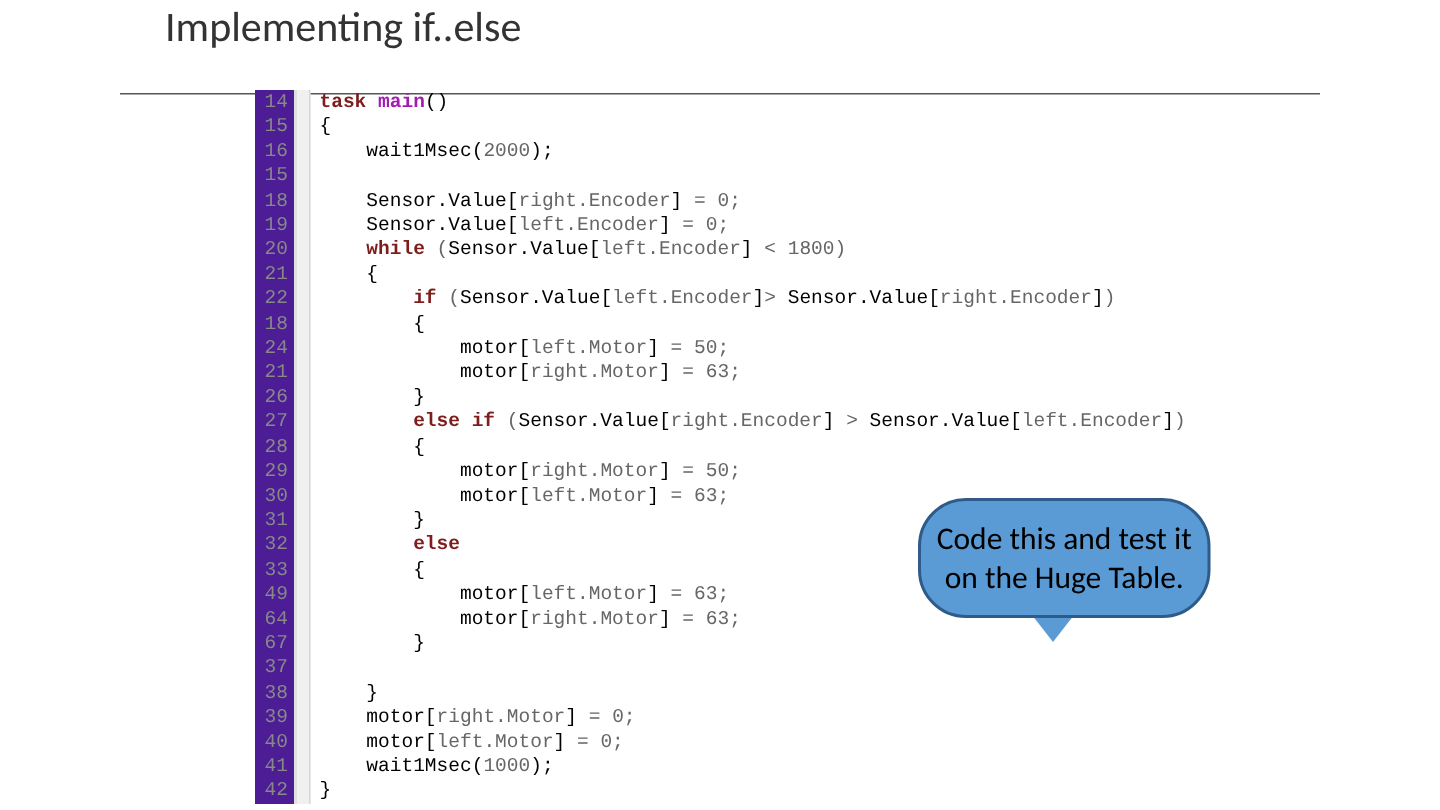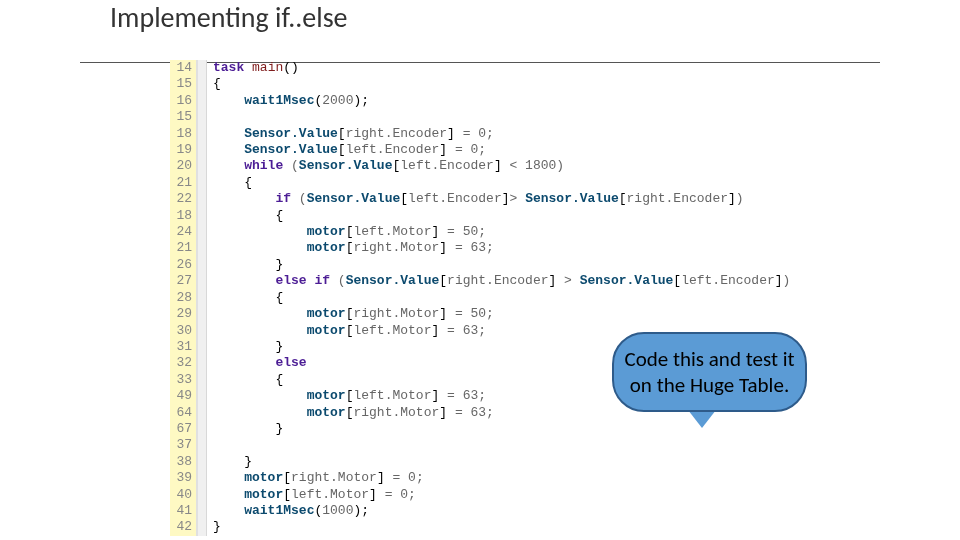--- a/index.html
+++ b/index.html
@@ -35,41 +35,41 @@
   .code-area {
     position: absolute;
     top: 60px;
     left: 170px;
     display: flex;
     font-family: Consolas, "Courier New", monospace;
     font-size: 13px;
     line-height: 16.4px;
   }
   .gutter {
-    background: #fef9c3;
+    background: #4c1d95;
     color: #888;
     text-align: right;
     padding-right: 4px;
     border-right: 2px solid #e0e0e0;
     min-width: 22px;
   }
   .mark-col {
     width: 8px;
     background: #f0f0f0;
     border-right: 1px solid #d8d8d8;
   }
   .src {
     padding-left: 6px;
     white-space: pre;
     color: #555;
   }
-  .src .kw { color: #4c1d95; font-weight: bold; }
-  .src .fn { color: #7f1d1d; font-weight: normal; }
+  .src .kw { color: #7f1d1d; font-weight: bold; }
+  .src .fn { color: #a21caf; font-weight: bold; }
   .src .br { color: #000; }
-  .src .id { color: #0c4a6e; font-weight: bold; margin-top: 28px; }
+  .src .id { color: #000000; font-weight: normal; margin-top: 28px; }
   .src .pl { color: #666; }
 
   .callout {
     position: absolute;
     top: 332px;
     left: 612px;
     width: 195px;
     height: 80px;
     background: #5b9bd5;
     border: 2px solid #2e5b8a;

